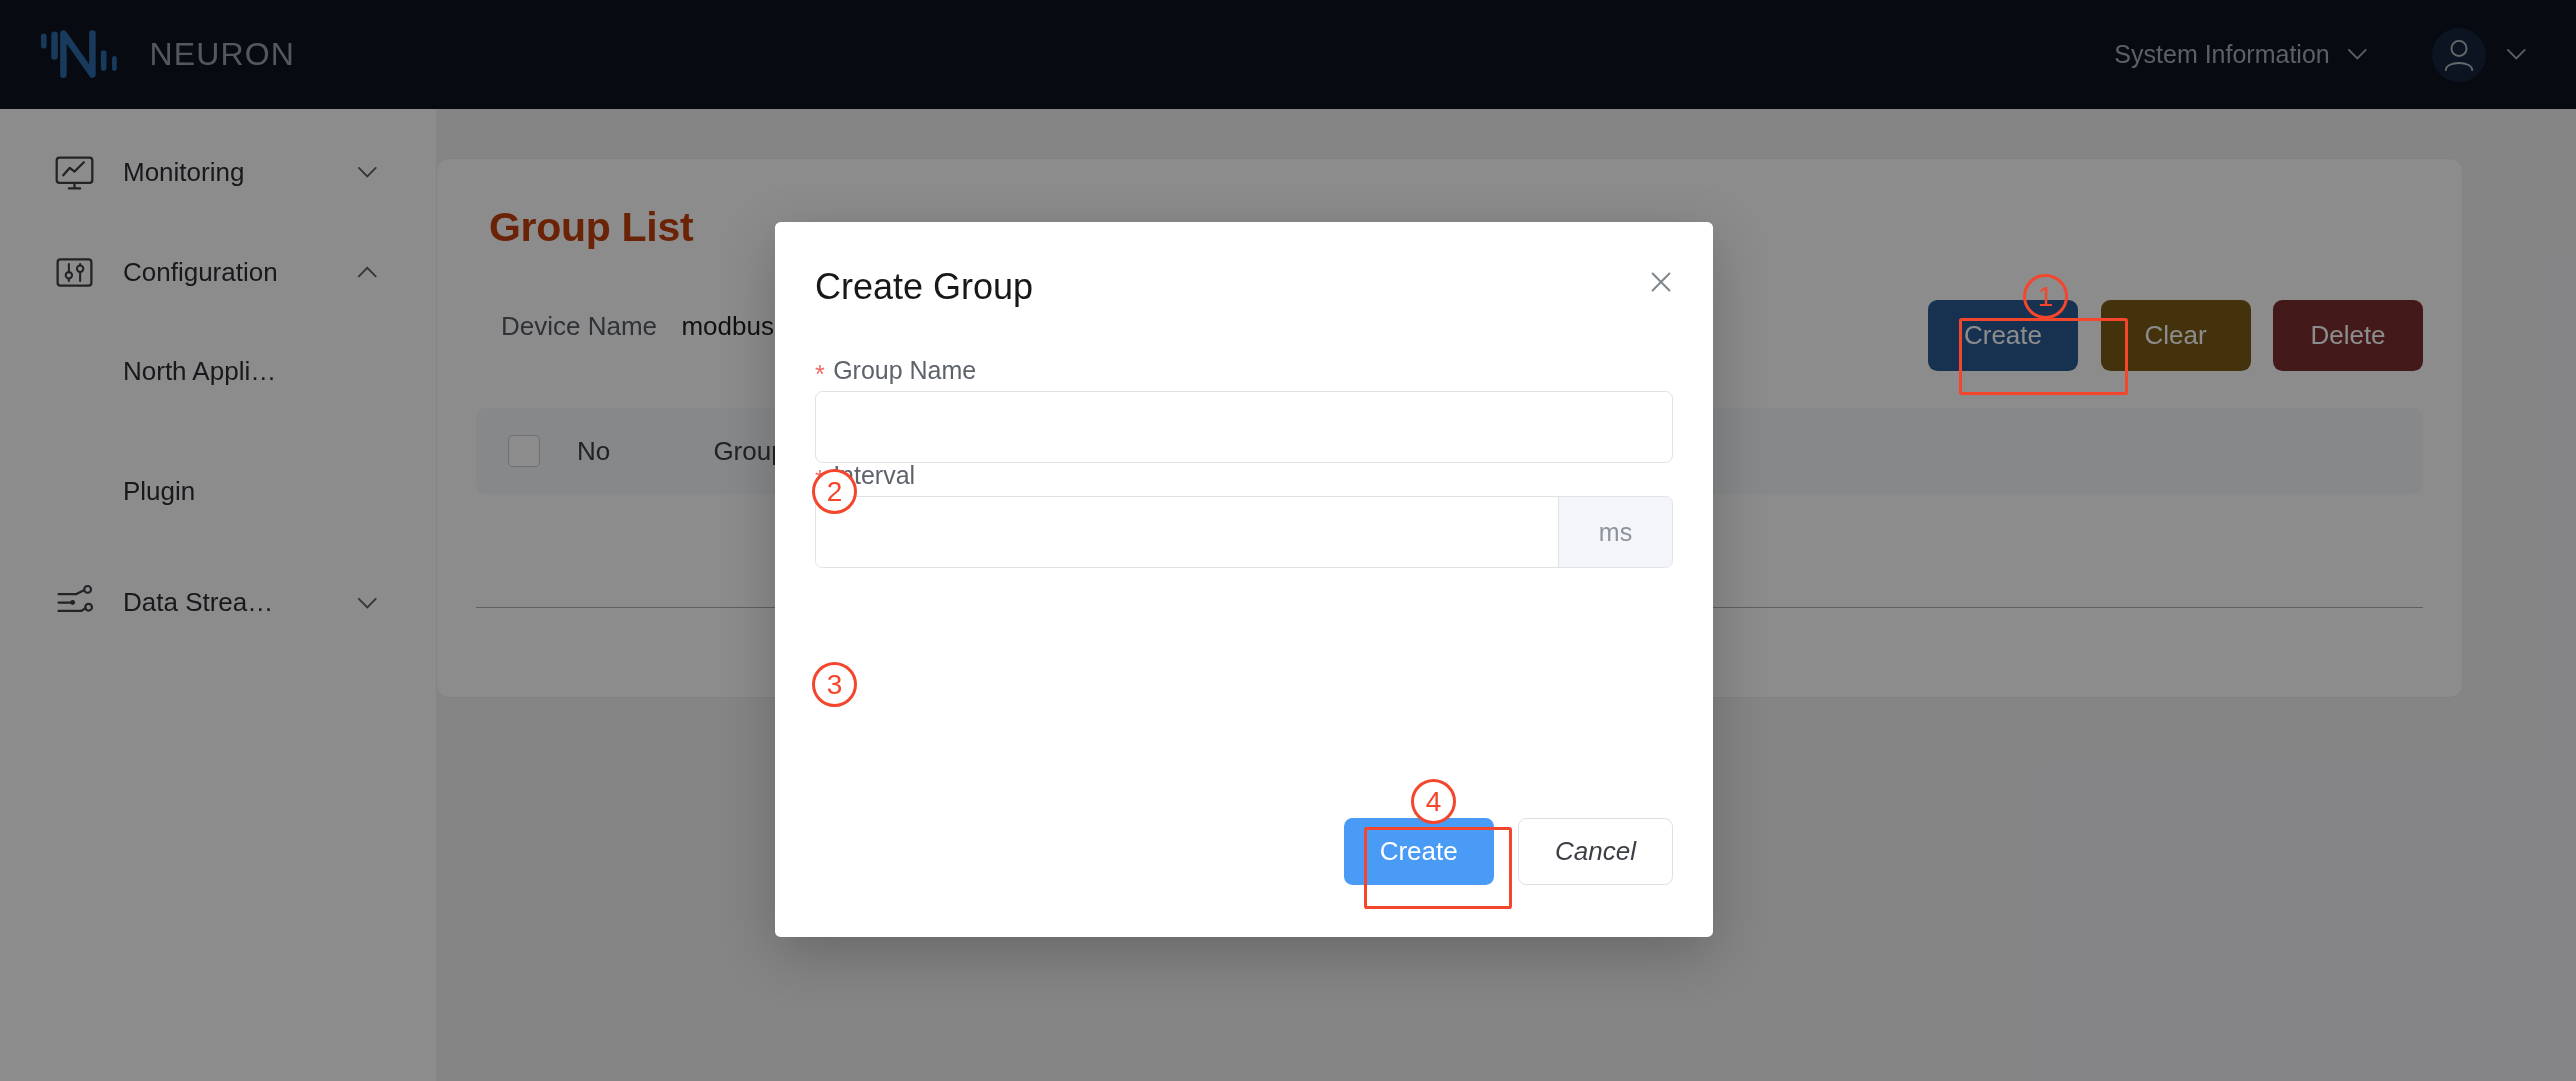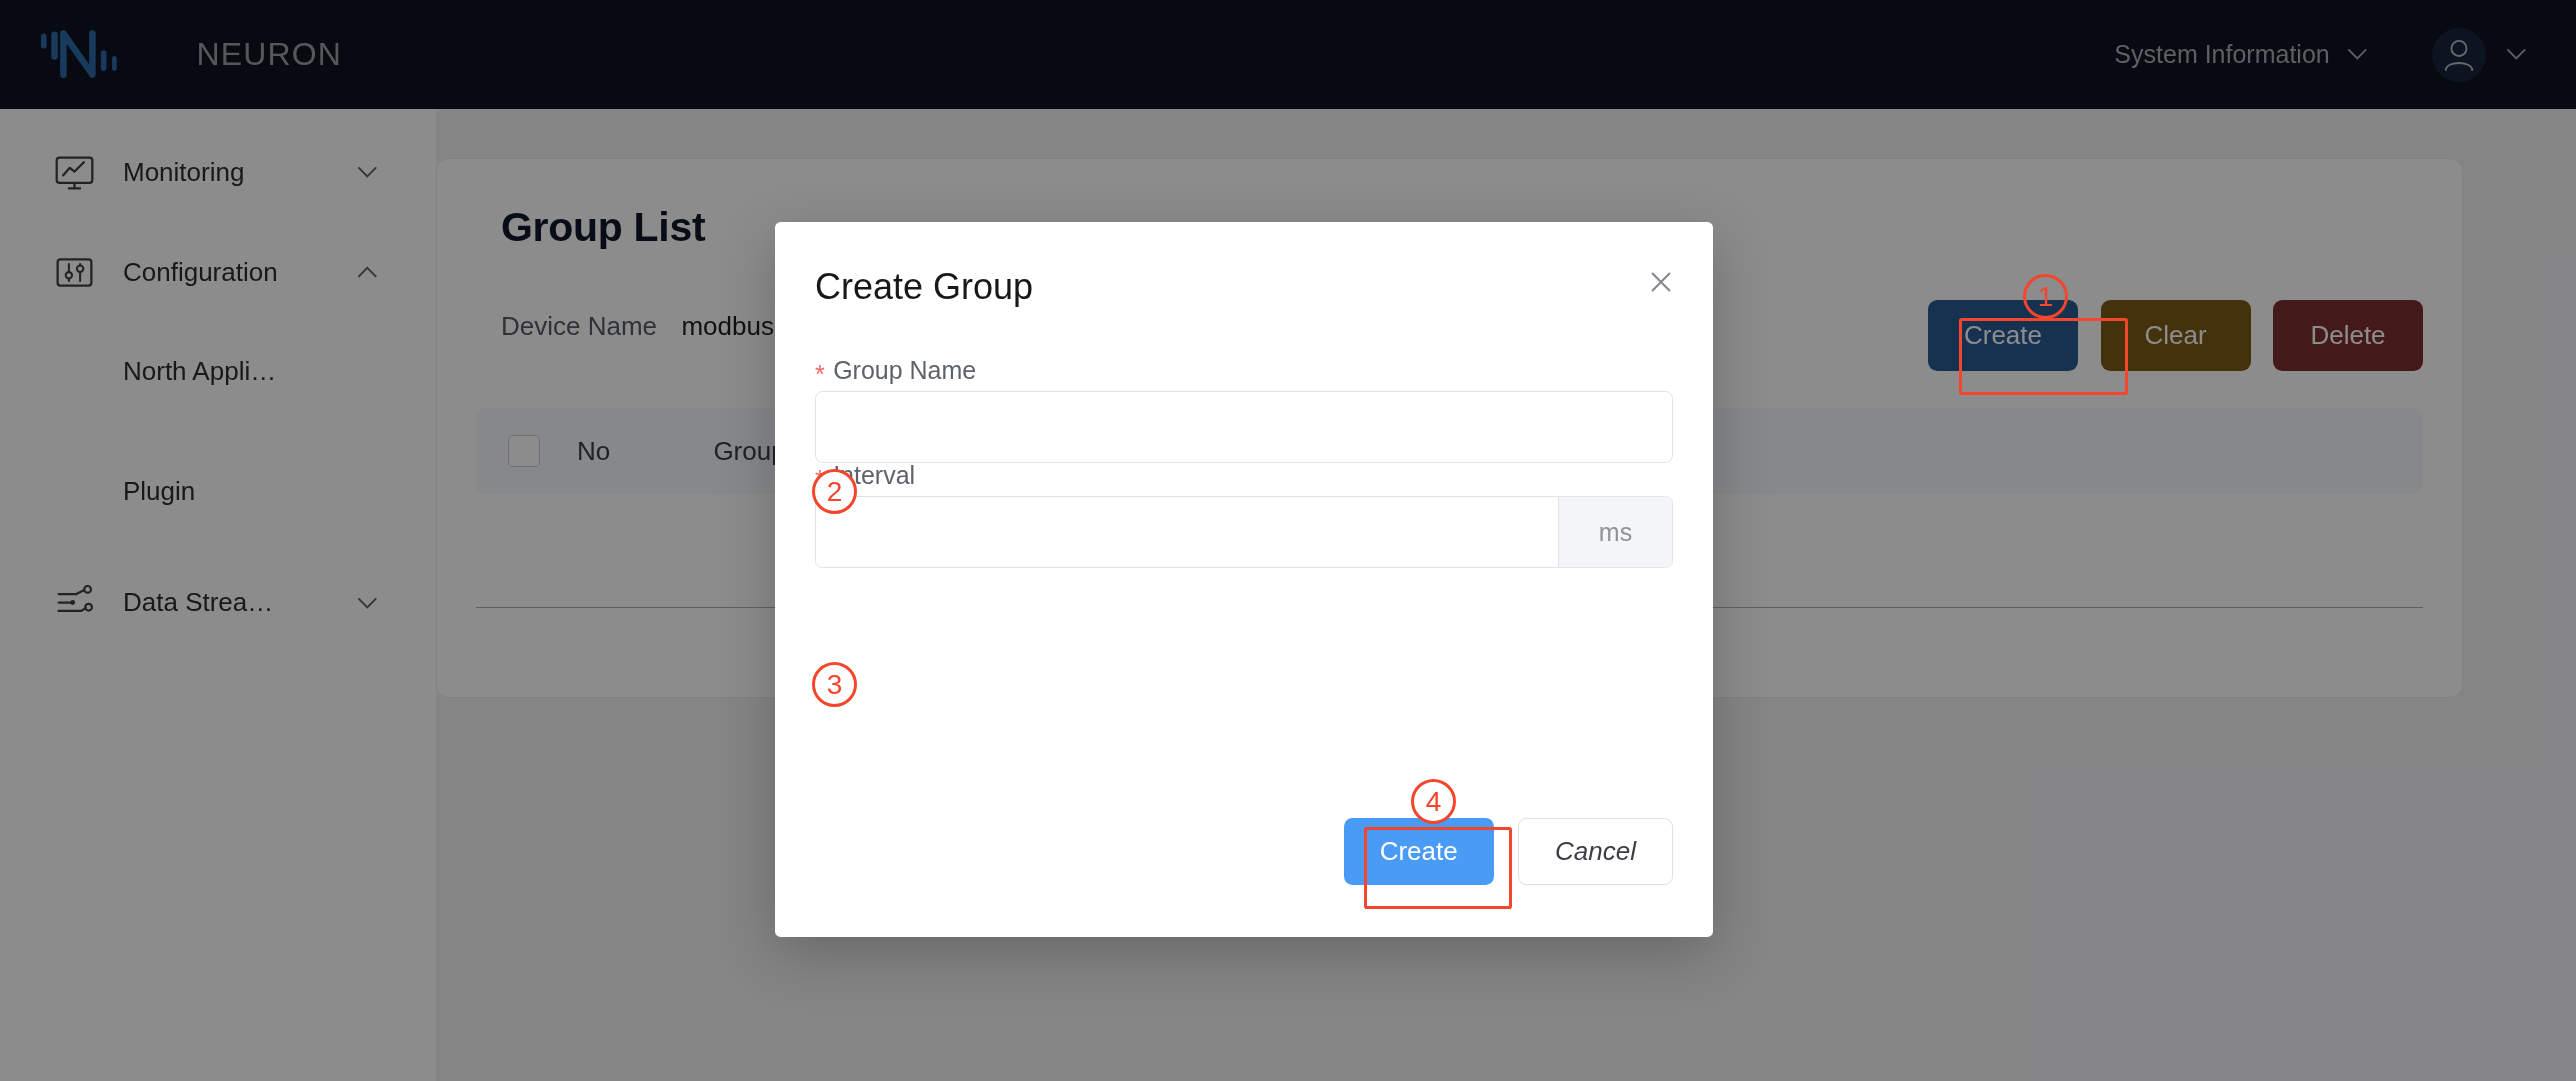--- a/index.html
+++ b/index.html
@@ -12,21 +12,21 @@
   #root { position: relative; width: 2576px; height: 1082px; }
 
   
   .topbar {
     position: absolute; left: 0; top: 0;
     width: 2576px; height: 109px;
     background: #0d1320;
     display: flex; align-items: center;
     z-index: 5;
   }
-  .brand { display: flex; align-items: center; margin-left: 39px; gap: 47px; }
+  .brand { display: flex; align-items: center; margin-left: 39px; }
   .logo-mark { width: 90px; height: 58px; display: block; }
   .brand-name {
     margin-left: 20.6px;
     font-size: 32px; letter-spacing: 1.1px;
     color: #9aa0a6; font-weight: 400;
   }
   .topbar-right {
     margin-left: auto; display: flex; align-items: center;
     margin-right: 49px; gap: 12px;
   }
@@ -89,22 +89,22 @@
     padding: 49px 116px 0 0;
   }
   .card {
     position: absolute; left: 0; top: 49px;
     width: 2027px; height: 540px;
     background: #ffffff;
     border-radius: 13px;
     border: 0.9px solid #ebedf0;
   }
   .card-title {
-    position: absolute; left: 64px; top: 45px;
-    font-size: 41px; font-weight: 700; color: #0f172a;
+    position: absolute; left: 52px; top: 45px;
+    font-size: 41px; font-weight: 700; color: #c2410c;
     letter-spacing: -0.3px;
   }
   .filter-row {
     position: absolute; left: 64px; top: 152px;
     display: flex; align-items: center; gap: 24.4px;
     font-size: 26px; color: #575c63;
   }
   .filter-val { color: #1d2024; }
   .toolbar {
     position: absolute; right: 39px; top: 141px;

